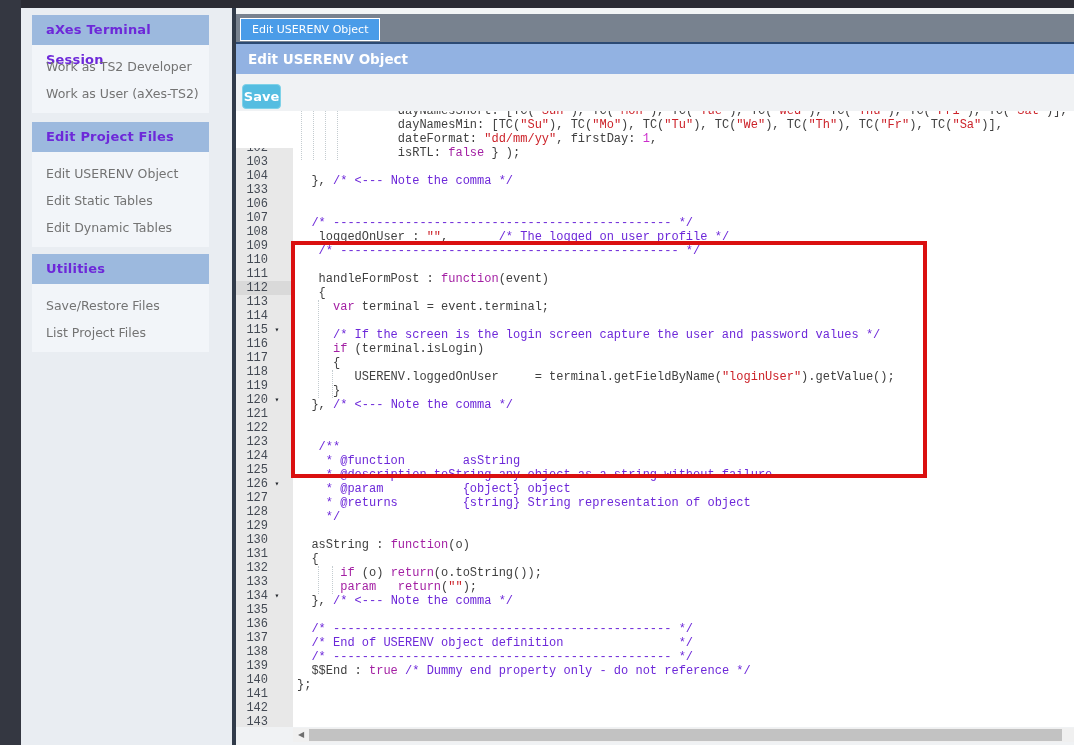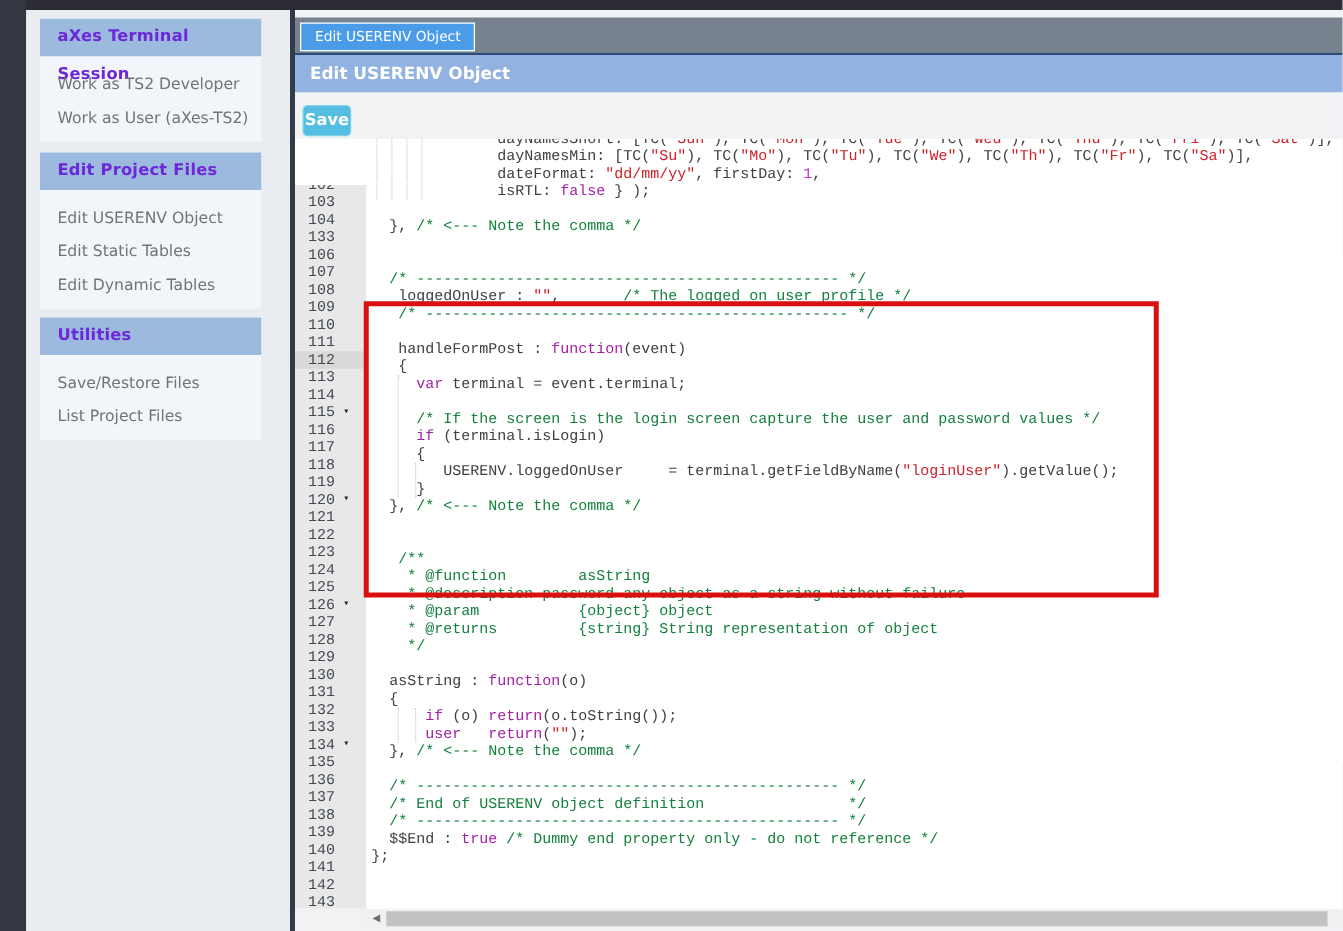--- a/index.html
+++ b/index.html
@@ -39,21 +39,21 @@
   .gutter { position:absolute; left:0; top:0; width:57px; height:616px; background:#e8e8e8; overflow:hidden;margin-top:37px; }
   .code   { position:absolute; left:57px; top:0; width:781px; height:616px; overflow:hidden; }
   .g-inner,.c-inner { margin-top:-7px; }
   .g-row { height:14px; line-height:14px; font-family:"Liberation Mono","DejaVu Sans Mono",monospace;
            font-size:12px; color:#444a54; white-space:pre; display:flex; }
   .g-num { display:inline-block; width:32px; text-align:right; }
   .g-arrow { display:inline-block; width:18px; text-align:center; font-size:8px; color:#22262c; line-height:14px; }
   .g-row.active { background:#d9d9d9; }
   .c-row { height:14px; line-height:14px; font-family:"Liberation Mono","DejaVu Sans Mono",monospace;
            font-size:12px; white-space:pre; padding-left:4px; color:#404040; }
-  .t-d { color:#404040; } .t-c { color:#15803d; } .t-s { color:#cc2229; }
+  .t-d { color:#404040; } .t-c { color:#6d28d9; } .t-s { color:#cc2229; }
   .t-k { color:#a31fa3; } .t-n { color:#cb2ecb; }
 
   
   .guide { position:absolute; width:0; border-left:1px dotted #c4ccd0; }
 
   
   .red-box { position:absolute; left:55px; top:130px; width:636px; height:237px;
              border:4px solid #da1010; pointer-events:none; }
 
   
@@ -175,29 +175,29 @@
             <div class="c-row"><span class="t-c">     /* If the screen is the login screen capture the user and password values */</span></div>
             <div class="c-row"><span class="t-d">     </span><span class="t-k">if</span><span class="t-d"> (terminal.isLogin)</span></div>
             <div class="c-row"><span class="t-d">     {</span></div>
             <div class="c-row"><span class="t-d">        USERENV.loggedOnUser     = terminal.getFieldByName(</span><span class="t-s">"loginUser"</span><span class="t-d">).getValue();</span></div>
             <div class="c-row"><span class="t-d">     }</span></div>
             <div class="c-row"><span class="t-d">  }, </span><span class="t-c">/* &lt;--- Note the comma */</span></div>
             <div class="c-row"></div>
             <div class="c-row"></div>
             <div class="c-row"><span class="t-c">   /**</span></div>
             <div class="c-row"><span class="t-c">    * @function        asString</span></div>
-            <div class="c-row"><span class="t-c">    * @description password any object as a string without failure</span></div>
+            <div class="c-row"><span class="t-c">    * @description toString any object as a string without failure</span></div>
             <div class="c-row"><span class="t-c">    * @param           {object} object</span></div>
             <div class="c-row"><span class="t-c">    * @returns         {string} String representation of object</span></div>
             <div class="c-row"><span class="t-c">    */</span></div>
             <div class="c-row"></div>
             <div class="c-row"><span class="t-d">  asString : </span><span class="t-k">function</span><span class="t-d">(o)</span></div>
             <div class="c-row"><span class="t-d">  {</span></div>
             <div class="c-row"><span class="t-d">      </span><span class="t-k">if</span><span class="t-d"> (o) </span><span class="t-k">return</span><span class="t-d">(o.toString());</span></div>
-            <div class="c-row"><span class="t-d">      </span><span class="t-k">user</span><span class="t-d">   </span><span class="t-k">return</span><span class="t-d">(</span><span class="t-s">""</span><span class="t-d">);</span></div>
+            <div class="c-row"><span class="t-d">      </span><span class="t-k">param</span><span class="t-d">   </span><span class="t-k">return</span><span class="t-d">(</span><span class="t-s">""</span><span class="t-d">);</span></div>
             <div class="c-row"><span class="t-d">  }, </span><span class="t-c">/* &lt;--- Note the comma */</span></div>
             <div class="c-row"></div>
             <div class="c-row"><span class="t-c">  /* ----------------------------------------------- */</span></div>
             <div class="c-row"><span class="t-c">  /* End of USERENV object definition                */</span></div>
             <div class="c-row"><span class="t-c">  /* ----------------------------------------------- */</span></div>
             <div class="c-row"><span class="t-d">  $$End : </span><span class="t-k">true</span><span class="t-d"> </span><span class="t-c">/* Dummy end property only - do not reference */</span></div>
             <div class="c-row"><span class="t-d">};</span></div>
             <div class="c-row"></div>
             <div class="c-row"></div>
           </div>

